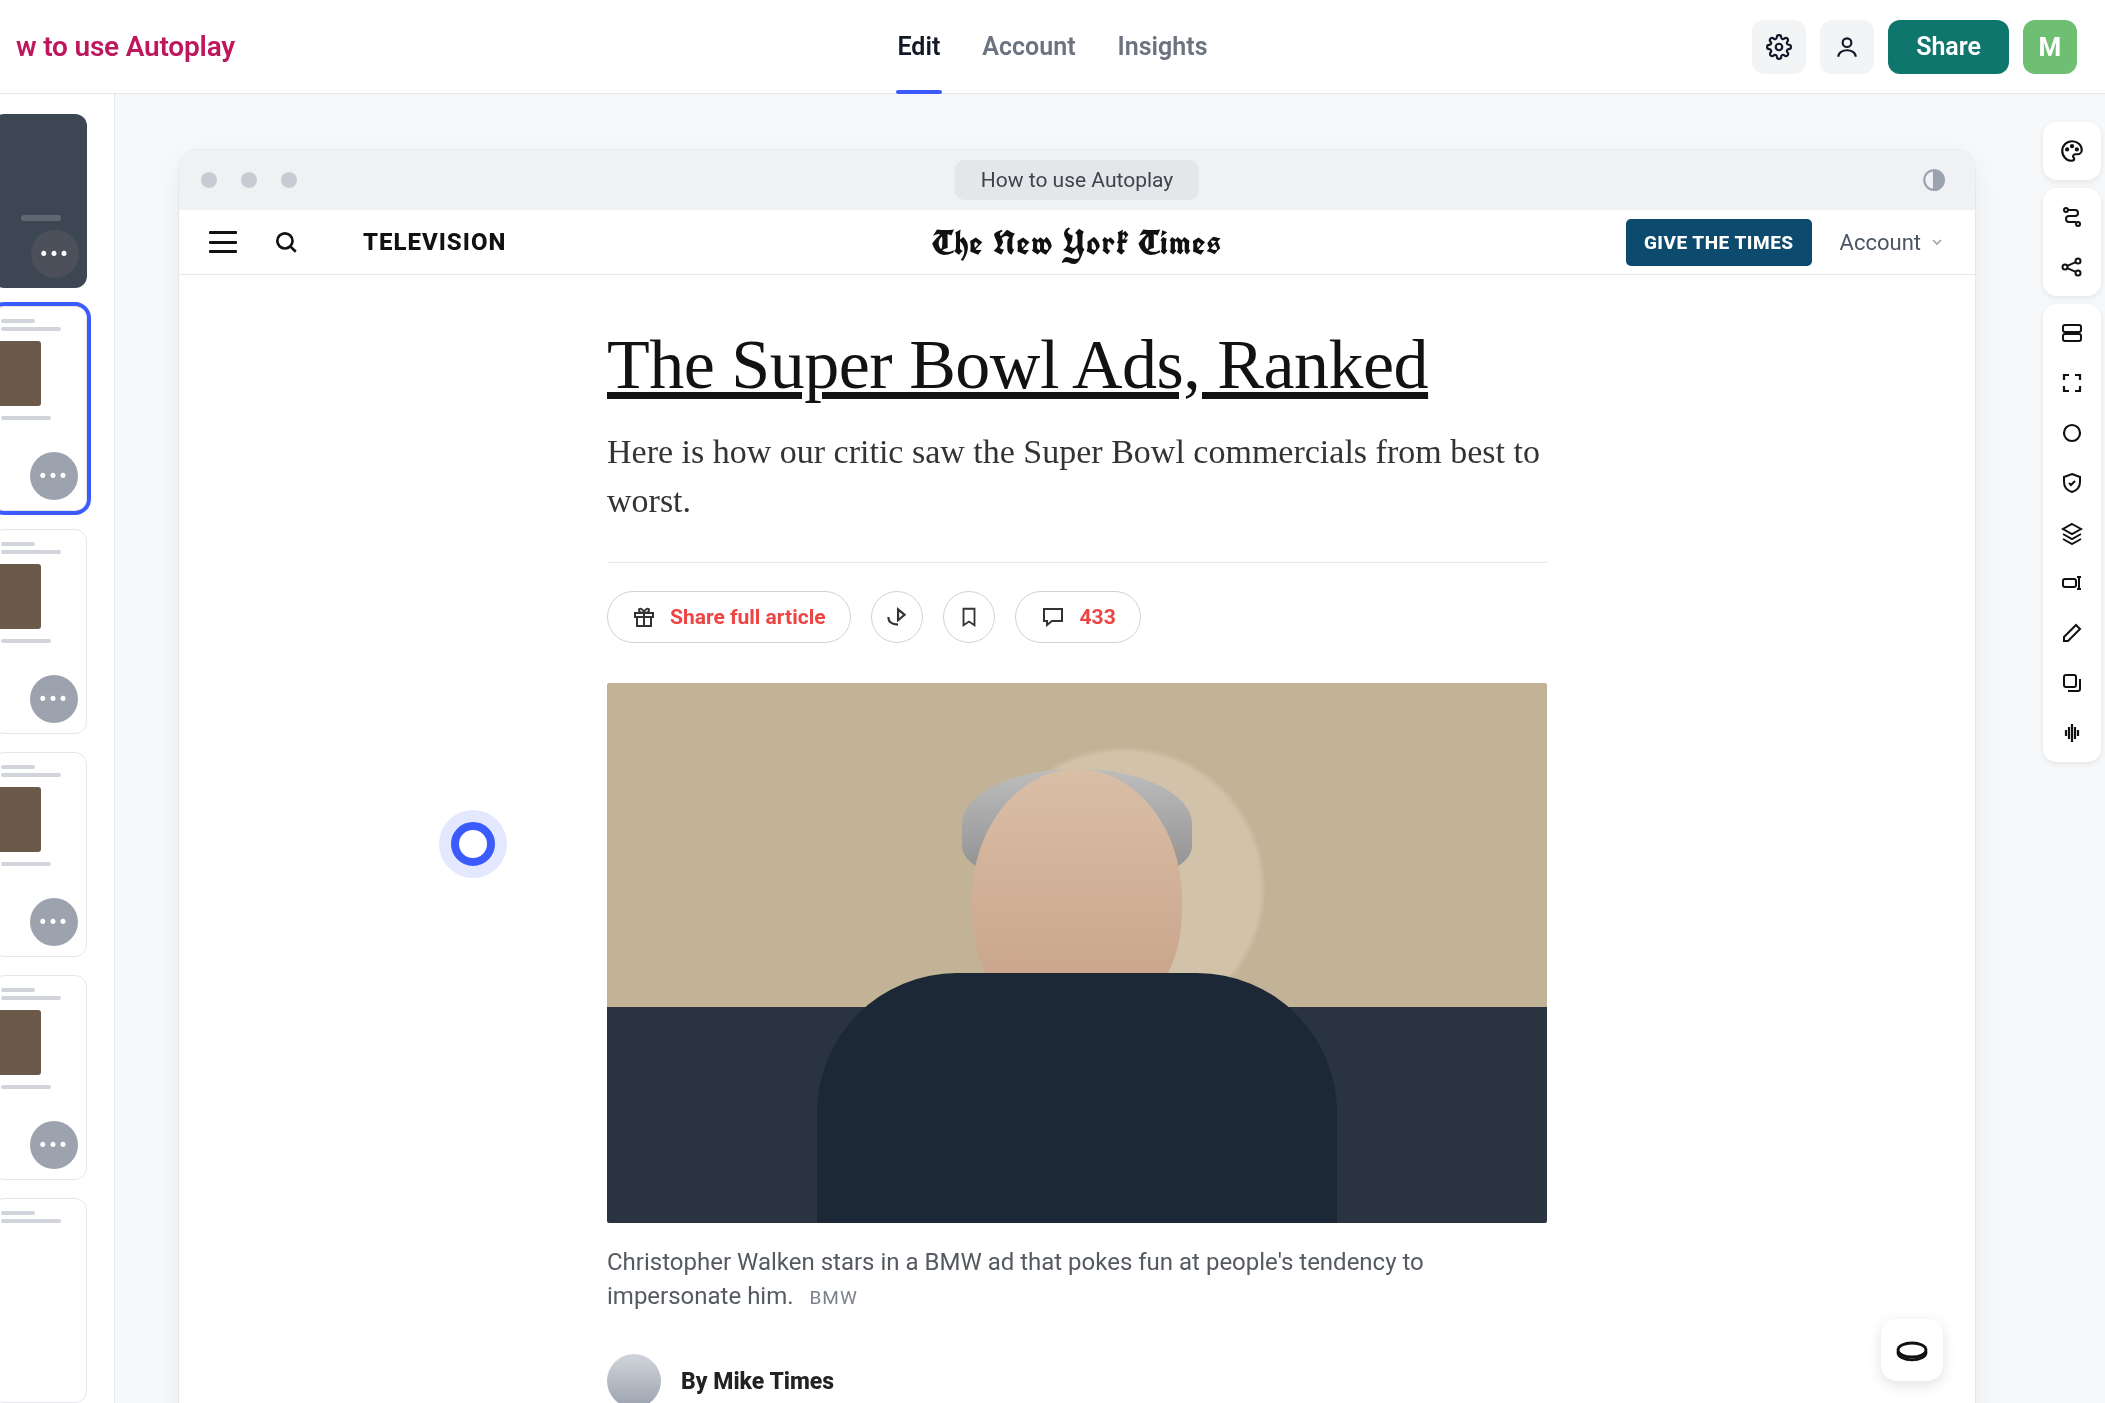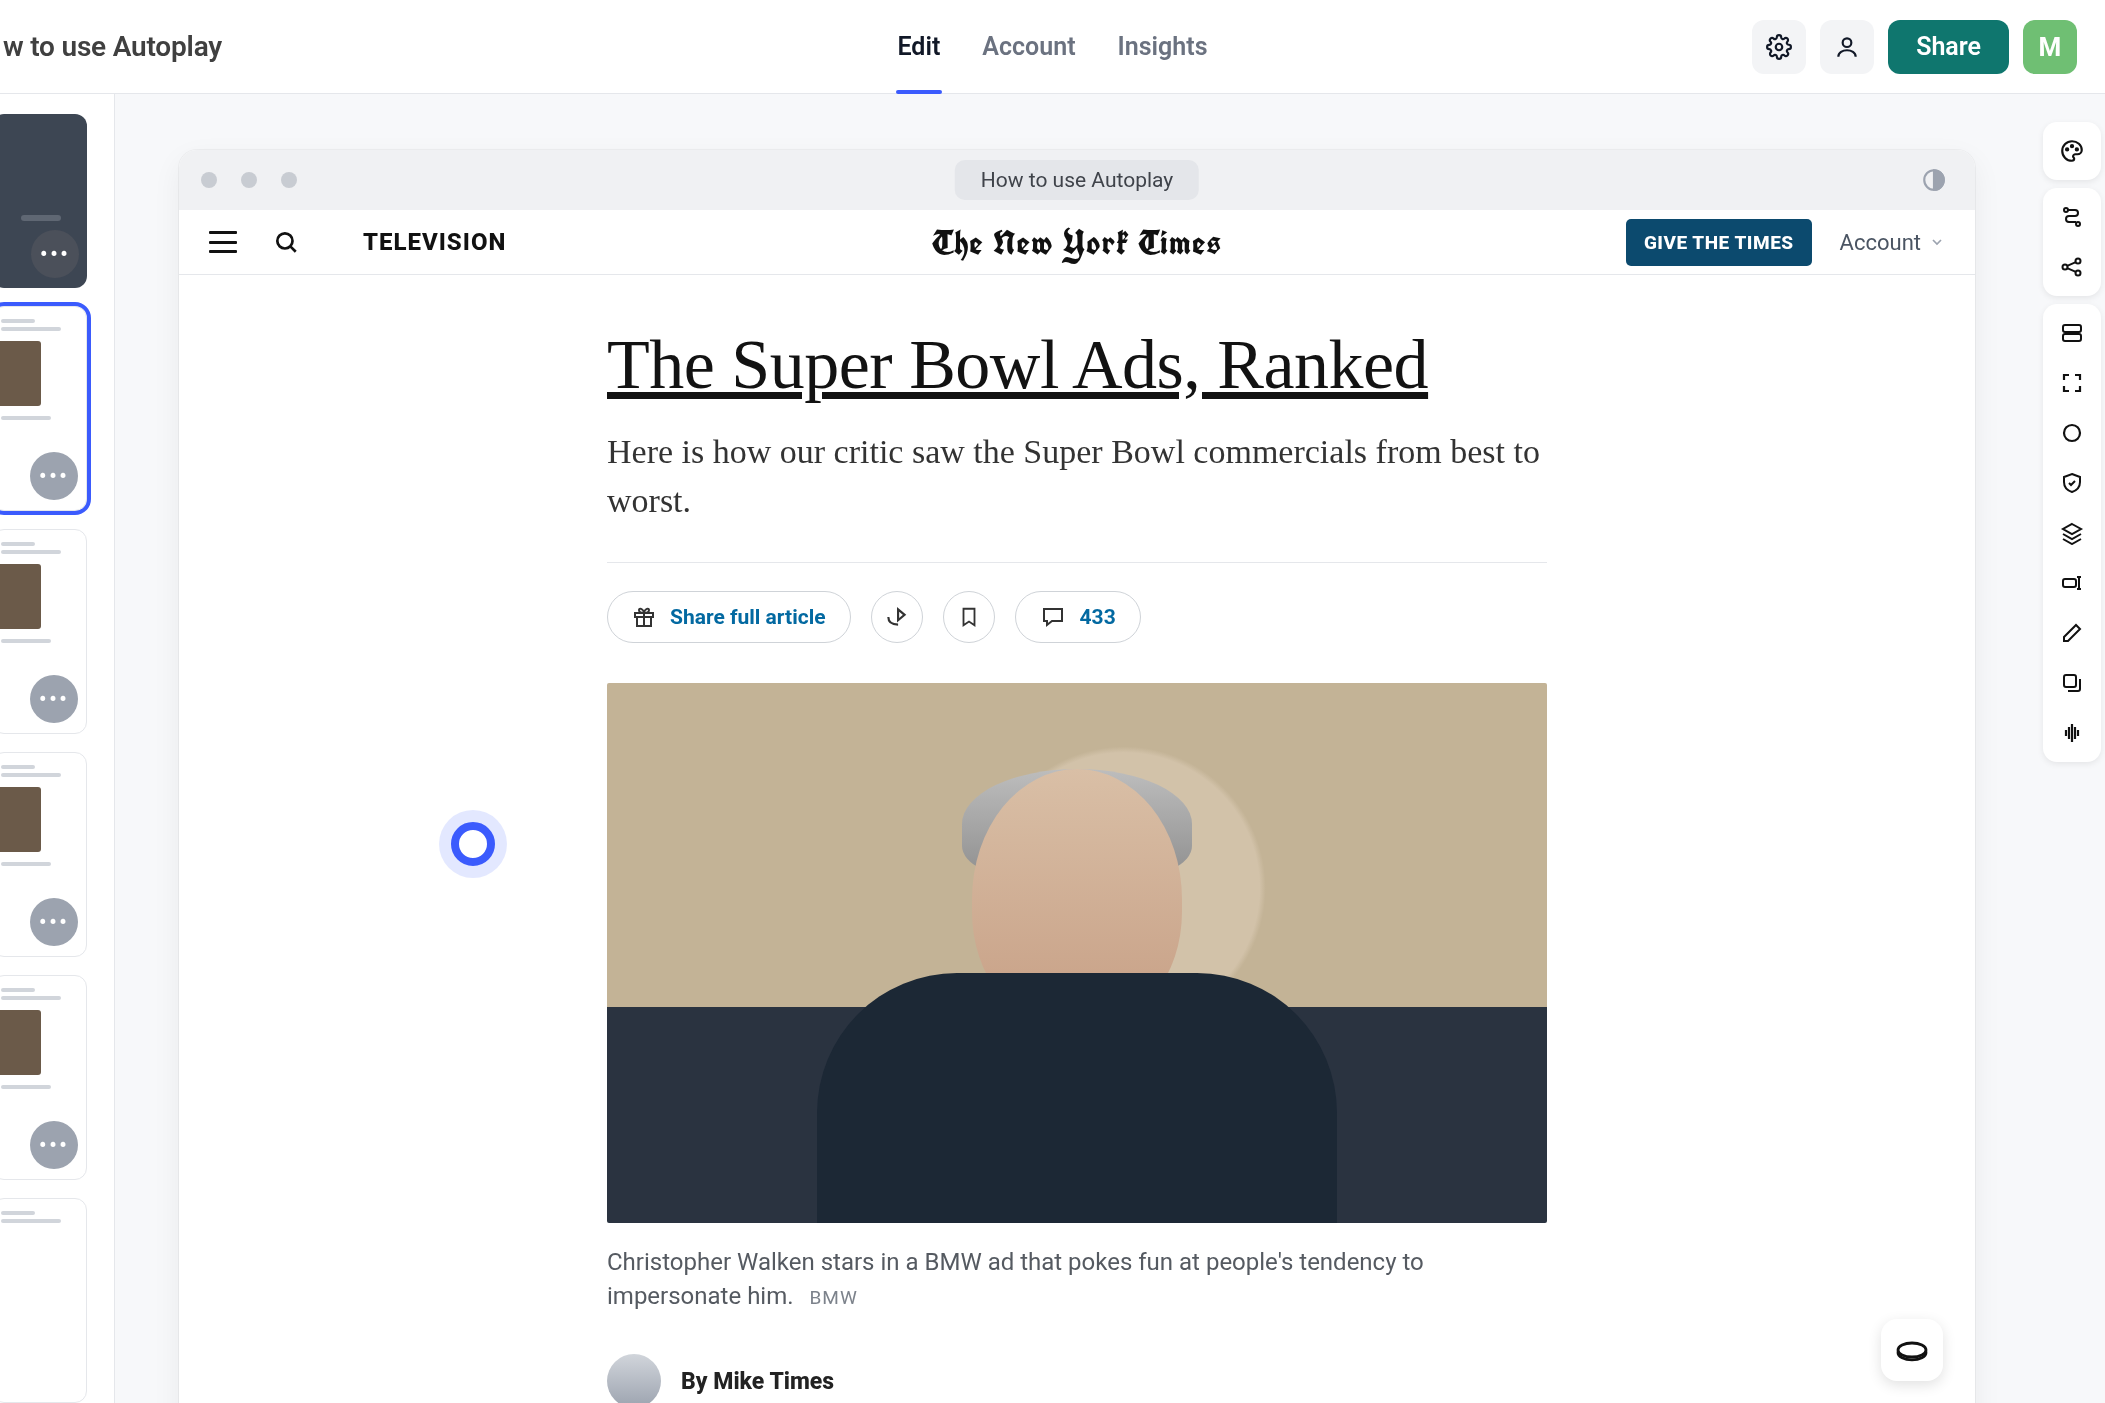--- a/index.html
+++ b/index.html
@@ -5,21 +5,21 @@
   * { box-sizing: border-box; margin: 0; padding: 0; }
   html, body { width: 100%; height: 100%; font-family: -apple-system, BlinkMacSystemFont, "Segoe UI", Roboto, sans-serif; background:#fff; overflow:hidden; }
   body { width:2105px; height:1403px; position:relative; }
 
   
   .app-header {
     position:absolute; top:0; left:0; right:0; height:94px;
     display:flex; align-items:center; justify-content:space-between;
     padding:0 28px 0 0; border-bottom:1px solid #e5e7eb; background:#fff;
   }
-  .project-title { font-size:28px; font-weight:600; color:#404040; letter-spacing:-0.2px; padding-left:3px; }
+  .project-title { font-size:28px; font-weight:600; color:#be185d; letter-spacing:-0.2px; padding-left:16px; }
   .app-tabs { position:absolute; left:50%; transform:translateX(-50%); display:flex; gap:38px; }
   .app-tab { font-size:25px; font-weight:600; color:#6b7280; padding:33px 2px; position:relative; }
   .app-tab.active { color:#111827; }
   .app-tab.active::after { content:""; position:absolute; left:0; right:0; bottom:0; height:4px; background:#3b5bfd; border-radius:2px; }
   .app-header-right { display:flex; align-items:center; gap:14px; }
   .icon-btn {
     width:54px; height:54px; border-radius:12px; background:#f3f4f6;
     display:flex; align-items:center; justify-content:center; color:#111827;
   }
   .share-btn { background:#0f766e; color:#fff; font-size:25px; font-weight:600; padding:0 28px; height:54px; border-radius:12px; display:flex; align-items:center; }
@@ -101,21 +101,21 @@
     text-decoration:underline;
   }
   .subhead {
     font-family: Georgia,serif; font-size:34px; color:#333; line-height:1.45;
     margin-bottom:36px;
   }
   .article-divider { border:none; border-top:1px solid #e5e7eb; margin-bottom:28px; }
   .action-row { display:flex; gap:20px; align-items:center; margin-bottom:40px;}
   .pill-btn {
     border:1.5px solid #cfd3d8; border-radius:999px; height:52px; padding:0 24px;
-    display:flex; align-items:center; gap:14px; font-size:21px; font-weight:700; color:#0369a1;
+    display:flex; align-items:center; gap:14px; font-size:21px; font-weight:700; color:#ef4444;
   }
   .circle-btn {
     border:1.5px solid #cfd3d8; border-radius:50%; width:52px; height:52px;
     display:flex; align-items:center; justify-content:center;
   }
   .hero-img {
     width:100%; height:540px; border-radius:2px;
     background:
       radial-gradient(circle at 55% 38%, #d2c2a9 0 22%, transparent 23%),
       linear-gradient(180deg,#c3b396 0 60%,#2a3340 60% 100%);

